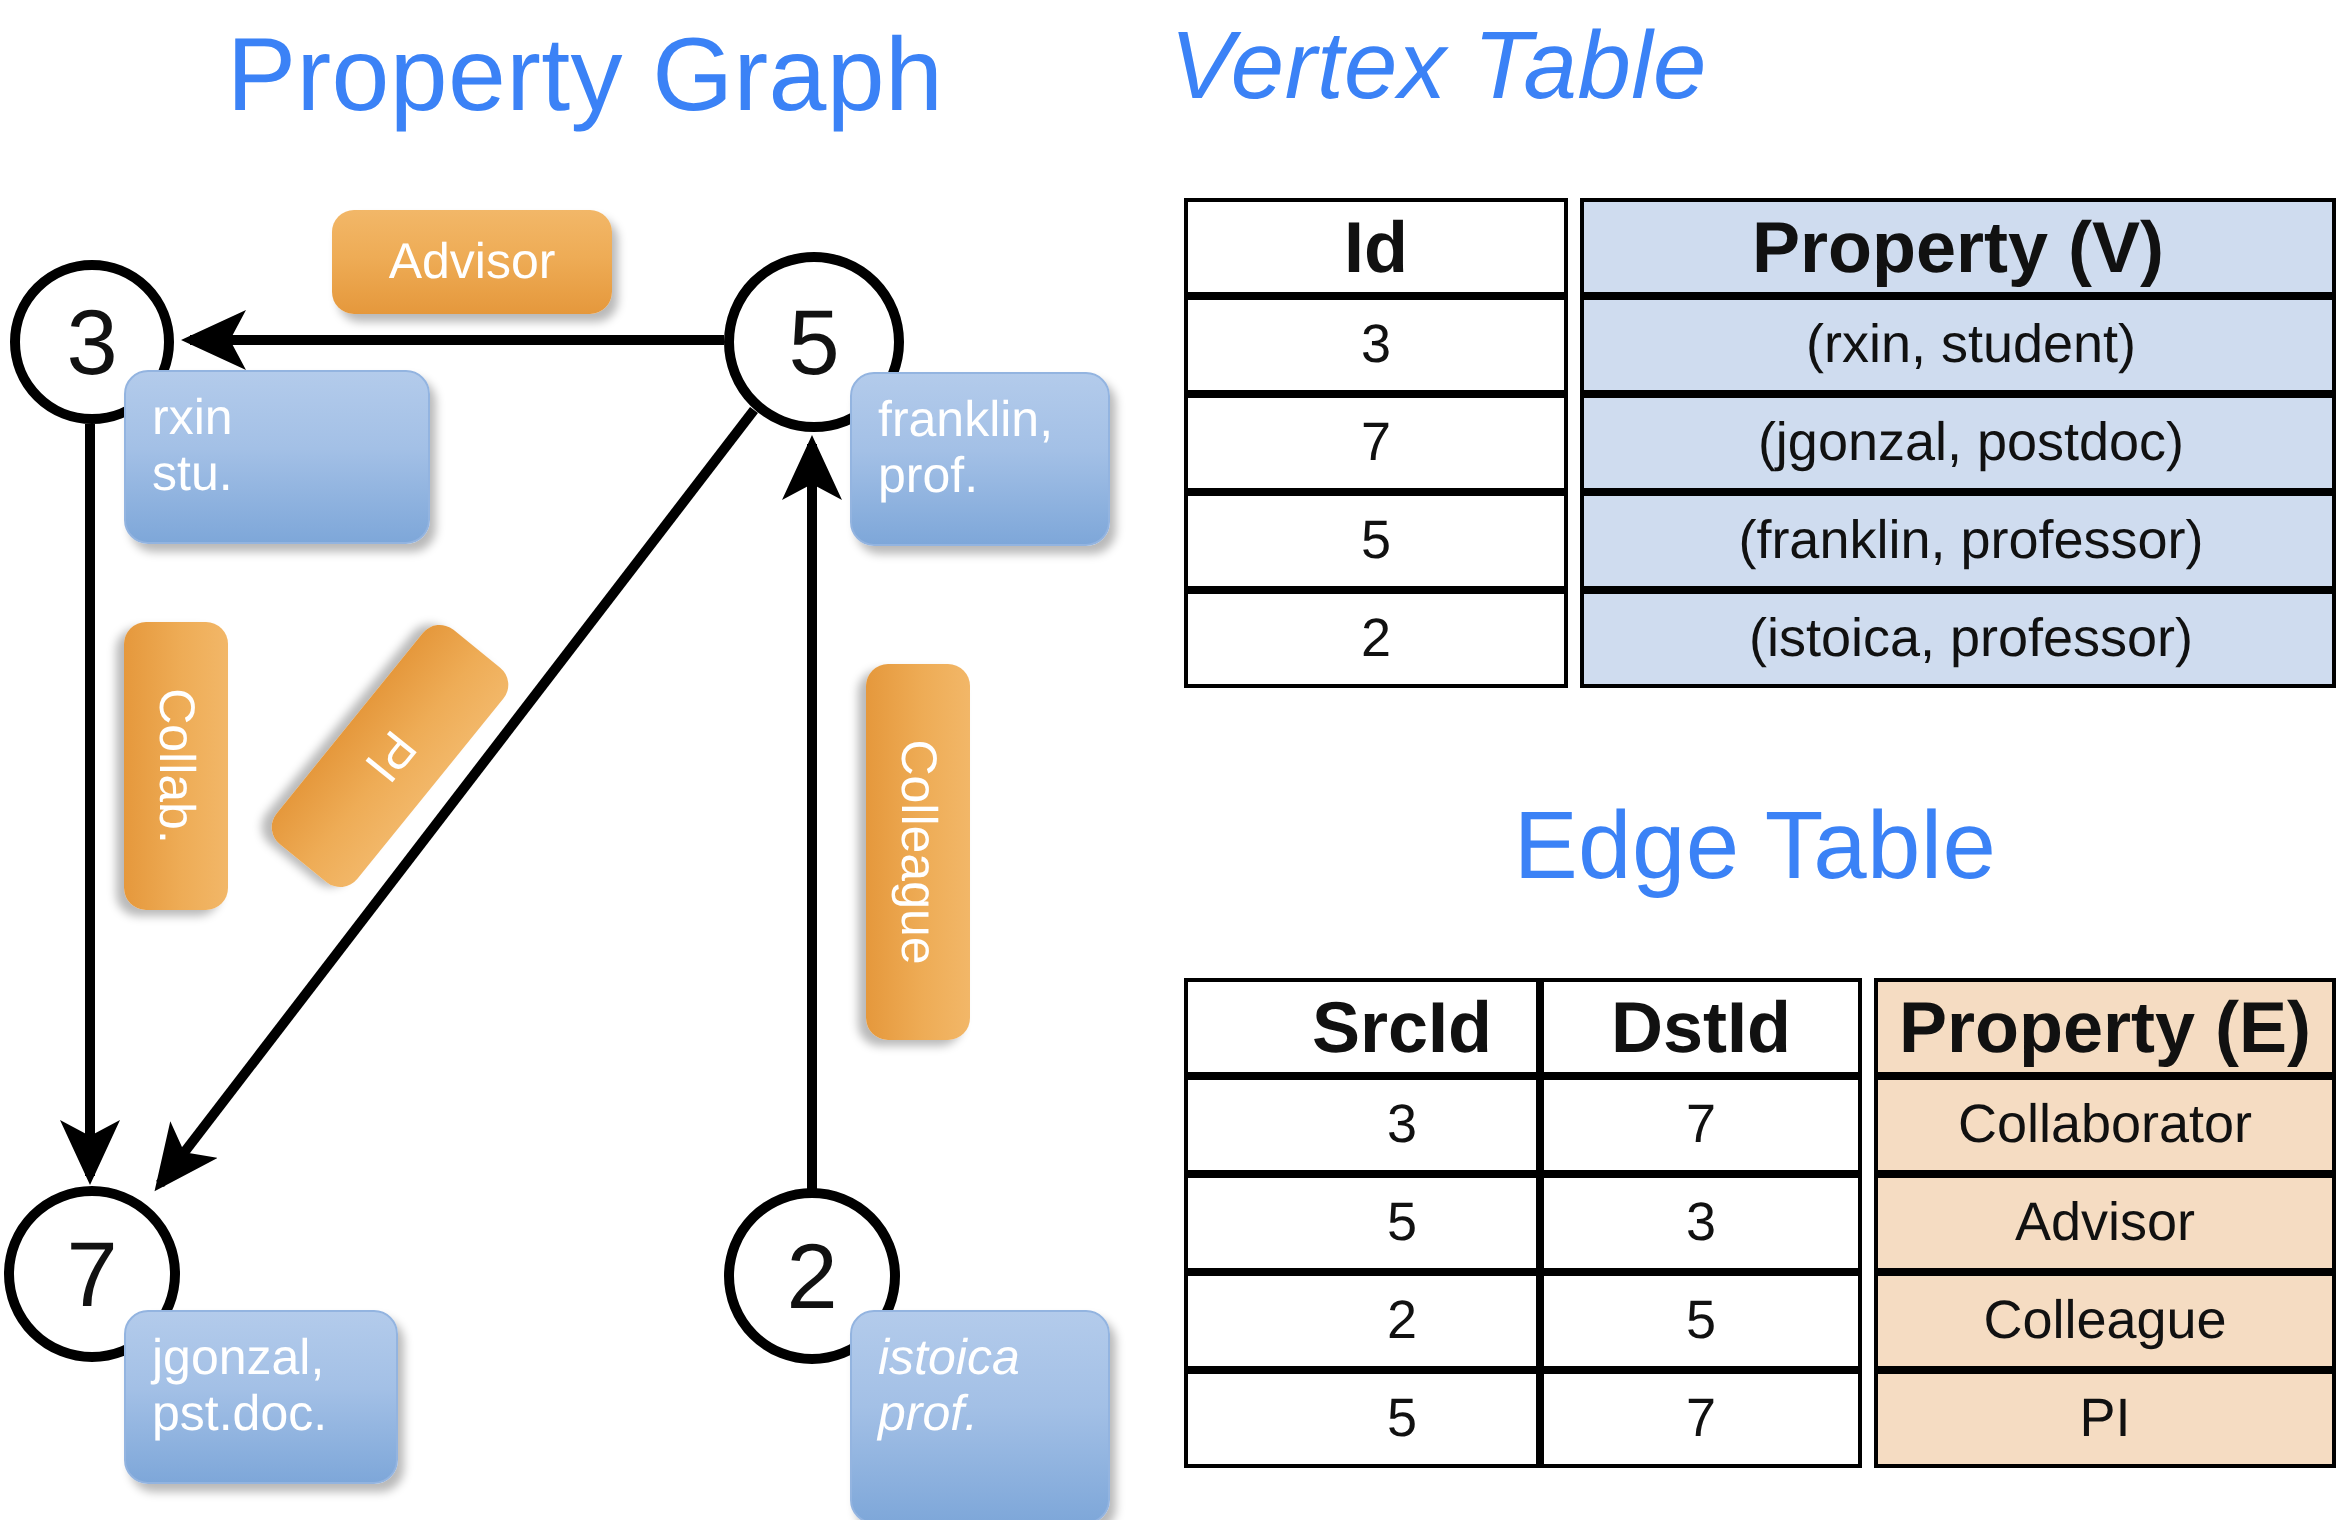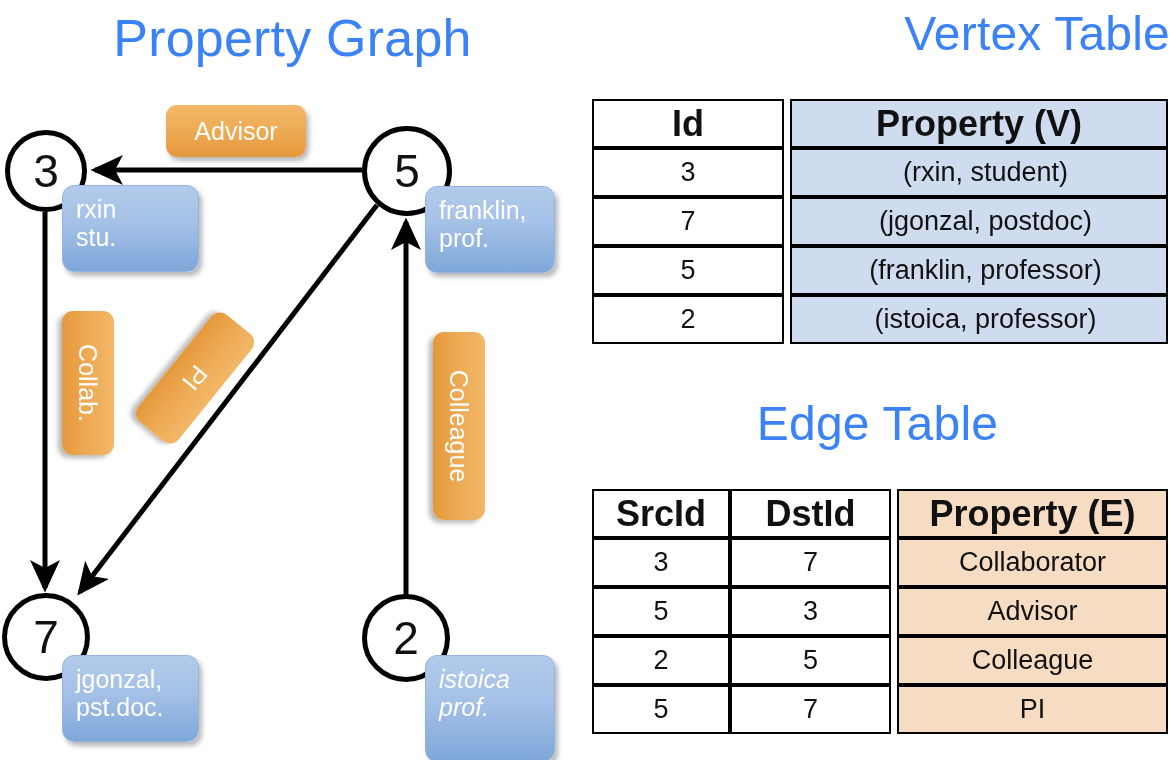--- a/index.html
+++ b/index.html
@@ -16,21 +16,21 @@
 
   
   .title {
     position: absolute;
     font-weight: 400;
     color: #3b82f6;
     white-space: nowrap;
     letter-spacing: 0.2px;
   }
   #title-property-graph { left: 0; top: 8px; width: 585px; text-align: center; font-size: 52px; }
-  #title-vertex-table   { left: 585px; top: 6px; width: 585px; text-align: right; font-size: 48px; }
+  #title-vertex-table   { left: 585px; top: 6px; width: 585px; text-align: left; font-size: 48px; font-style: italic; }
   #title-edge-table     { left: 585px; top: 396px; width: 585px; text-align: center; font-size: 48px; }
 
   
   #graph-panel {
     position: absolute; left: 0; top: 0; width: 585px; height: 760px;
   }
   #graph-edges { position: absolute; left: 0; top: 0; width: 585px; height: 760px; }
 
   .node {
     position: absolute;
@@ -92,21 +92,21 @@
   }
   .data-table th { font-weight: 700; font-size: 36px; }
 
   #vertex-table { left: 592px; top: 99px; width: 576px; }
   #vertex-table .col-id    { width: 188px; }
   #vertex-table .col-prop  { background: #cfdcef; }
   #vertex-table th.col-prop { background: #cfdcef; margin-top: 45px; }
   #vertex-table td.col-prop { background: #cfdcef; padding-left: 13px; }
 
   #edge-table { left: 592px; top: 489px; width: 576px; }
-  #edge-table .col-src { width: 134px; }
+  #edge-table .col-src { width: 134px; padding-left: 40px; }
   #edge-table .col-dst { width: 157px; margin-top: 37px; }
   #edge-table th.col-eprop, #edge-table td.col-eprop { background: #f5dcc2; }
 
   .gap-col { width: 6px; border: none !important; background: #ffffff !important; }
 </style>
 </head>
 <body>
 
 <div class="title" id="title-property-graph">Property Graph</div>
 <div class="title" id="title-vertex-table">Vertex Table</div>
@@ -136,21 +136,21 @@
   <div class="node" style="left:362px; top:126px; width:90px; height:90px;">
     <span>5</span>
   </div>
   <div class="node" style="left:2px; top:593px; width:88px; height:88px;">
     <span>7</span>
   </div>
   <div class="node" style="left:362px; top:594px; width:88px; height:88px;">
     <span>2</span>
   </div>
 
-  <div class="vprop" style="left:62px; top:185px; width:137px; height:87px;">
+  <div class="vprop" style="left:62px; top:185px; width:153px; height:87px;">
     <div>rxin</div>
     <div>stu.</div>
   </div>
   <div class="vprop" style="left:425px; top:186px; width:130px; height:87px;">
     <div>franklin,</div>
     <div>prof.</div>
   </div>
   <div class="vprop" style="left:62px; top:655px; width:137px; height:87px;">
     <div>jgonzal,</div>
     <div>pst.doc.</div>

